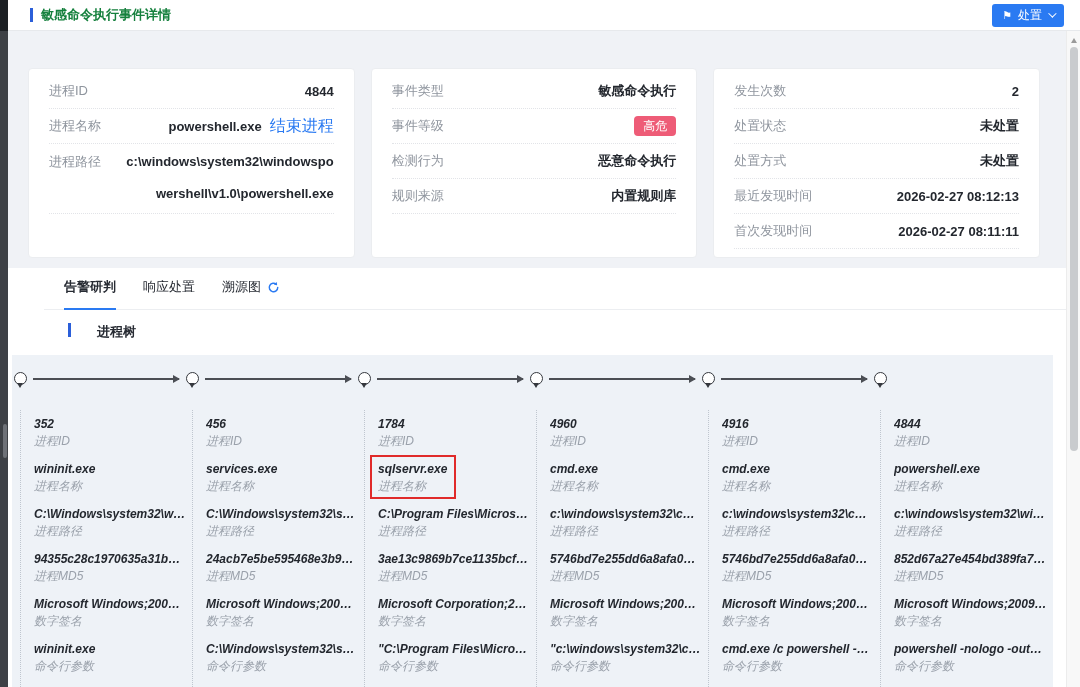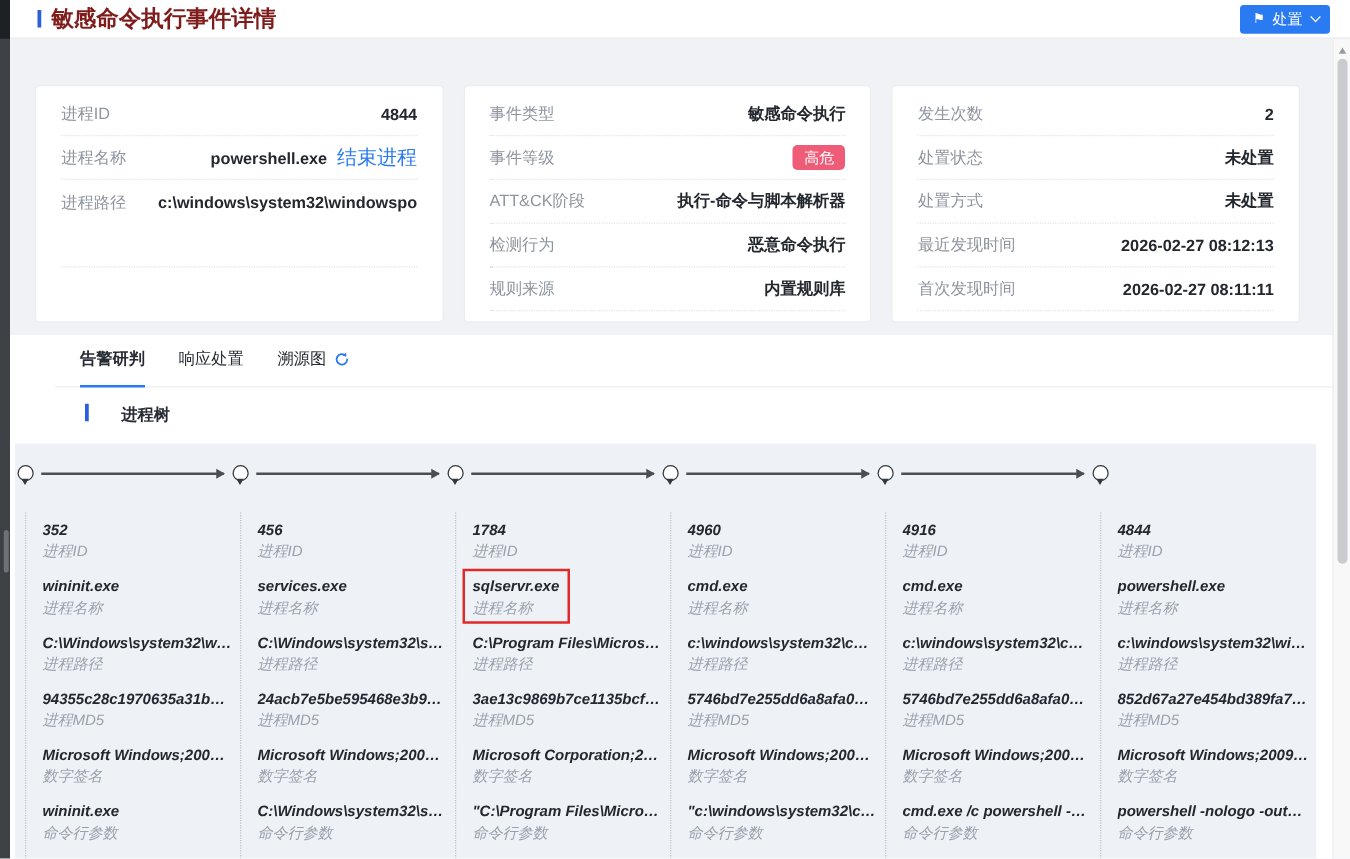--- a/index.html
+++ b/index.html
@@ -9,21 +9,21 @@
 
   
   .left-strip { position:absolute; left:0; top:0; width:8px; height:687px; background:#3e4146; z-index:5; }
   .left-strip .strip-top { height:31px; background:#1d2024; }
   .left-strip .strip-thumb { position:absolute; left:3px; top:424px; width:4px; height:34px; background:#6e7177; border-radius:2px; }
 
   
   .header { position:absolute; left:8px; top:0; width:1072px; height:31px; background:#fff;
             border-bottom:1px solid #e7e9ec; display:flex; align-items:center; z-index:4; }
   .accent-bar { width:3px; height:14px; background:#2b5fd9; margin:0 8px 0 22px; flex:none; }
-  .page-title { font-size:18px; font-weight:700; color:#7f1d1d; }
+  .page-title { font-size:13px; font-weight:700; color:#15803d; }
   .dispose-btn { margin-left:auto; margin-right:16px; height:23px; padding:0 10px; background:#2a7af2;
                  border:none; border-radius:3px; color:#fff; font-size:12px; display:inline-flex;
                  align-items:center; gap:6px; cursor:pointer; font-family:inherit; }
   .flag-glyph { font-size:11px; line-height:1; }
   .chev { width:6px; height:6px; border-right:1.5px solid #fff; border-bottom:1.5px solid #fff;
           transform:rotate(45deg) translateY(-2px); display:inline-block; }
 
   
   .content { position:absolute; left:8px; top:31px; width:1058px; height:588px; background:#f0f2f6; }
 
@@ -110,36 +110,33 @@
         <div class="crow">
           <span class="clabel">进程名称</span>
           <span class="cvalue">
             <span>powershell.exe</span><span class="kill-link">结束进程</span>
           </span>
         </div>
         <div class="crow tall">
           <span class="clabel">进程路径</span>
           <span class="path-lines">
             <div>c:\windows\system32\windowspo</div>
+            <div>wershell\v1.0\powershell.exe</div>
           </span>
         </div>
       </div>
 
       <div class="card">
         <div class="crow">
           <span class="clabel">事件类型</span>
           <span class="cvalue">敏感命令执行</span>
         </div>
         <div class="crow">
           <span class="clabel">事件等级</span>
           <span class="badge-danger">高危</span>
-        </div>
-        <div class="crow">
-          <span class="clabel">ATT&amp;CK阶段</span>
-          <span class="cvalue">执行-命令与脚本解析器</span>
         </div>
         <div class="crow">
           <span class="clabel">检测行为</span>
           <span class="cvalue">恶意命令执行</span>
         </div>
         <div class="crow">
           <span class="clabel">规则来源</span>
           <span class="cvalue">内置规则库</span>
         </div>
       </div>

